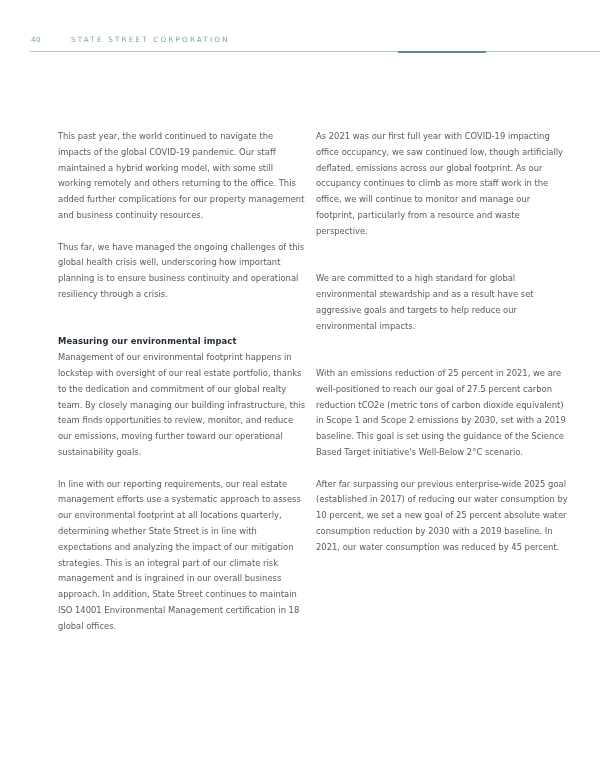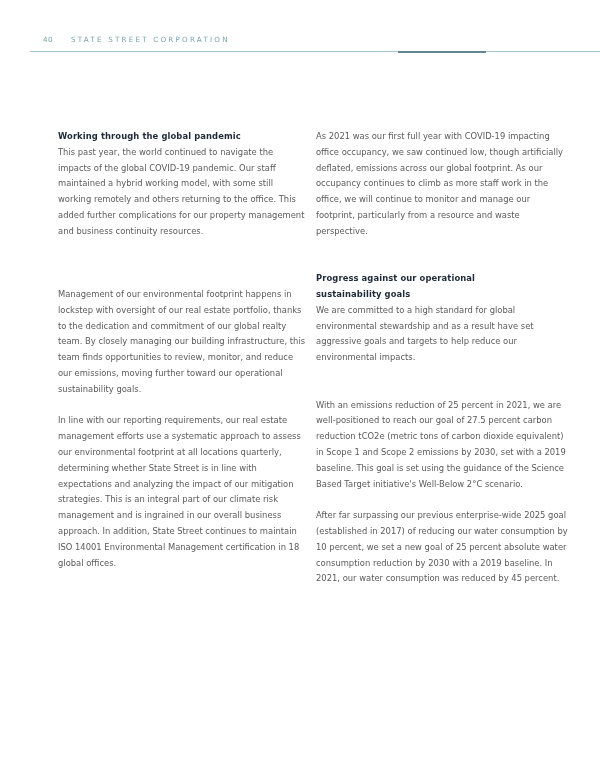--- a/index.html
+++ b/index.html
@@ -4,21 +4,21 @@
 <style>
   html, body { margin: 0; padding: 0; }
   body {
     width: 600px; height: 776px; background: #ffffff; position: relative; overflow: hidden;
     font-family: "DejaVu Sans", sans-serif;
   }
   .header {
     position: absolute; left: 31px; top: 35px; height: 14px;
     font-size: 7.2px; letter-spacing: 2.2px; color: #7aa3ad;
   }
-  .header .pnum { position: absolute; left: 12px; top: 0; letter-spacing: 0.5px; }
+  .header .pnum { position: absolute; left: 0; top: 0; letter-spacing: 0.5px; }
   .header .title { position: absolute; left: 40px; top: 0; white-space: nowrap; }
   .rule {
     position: absolute; left: 30px; top: 51px; width: 570px; height: 1px; background: #a9c6cc;
   }
   .rule-accent {
     position: absolute; left: 398px; top: 51px; width: 88px; height: 1.5px; background: #5f8894;
   }
   .col {
     position: absolute; top: 129px; width: 250px;
     font-size: 8.4px; line-height: 15.8px; color: #5a5a5a;
@@ -36,37 +36,34 @@
 <body>
 
 <div class="header">
   <span class="pnum">40</span>
   <span class="title">STATE STREET CORPORATION</span>
 </div>
 <div class="rule"></div>
 <div class="rule-accent"></div>
 
 <div class="col left">
-  <h3>Working through the global pandemic</h3>
   <p>This past year, the world continued to navigate the impacts of the global COVID-19 pandemic. Our staff maintained a hybrid working model, with some still working remotely and others returning to the office. This added further complications for our property management and business continuity resources.</p>
   <div class="gap"></div>
+  <p>Thus far, we have managed the ongoing challenges of this global health crisis well, underscoring how important planning is to ensure business continuity and operational resiliency through a crisis.</p>
   <div class="gap"></div>
   <div class="gap"></div>
+  <h3>Measuring our environmental impact</h3>
   <p>Management of our environmental footprint happens in lockstep with oversight of our real estate portfolio, thanks to the dedication and commitment of our global realty team. By closely managing our building infrastructure, this team finds opportunities to review, monitor, and reduce our emissions, moving further toward our operational sustainability goals.</p>
   <div class="gap"></div>
   <p>In line with our reporting requirements, our real estate management efforts use a systematic approach to assess our environmental footprint at all locations quarterly, determining whether State Street is in line with expectations and analyzing the impact of our mitigation strategies. This is an integral part of our climate risk management and is ingrained in our overall business approach. In addition, State Street continues to maintain ISO 14001 Environmental Management certification in 18 global offices.</p>
 </div>
 
 <div class="col right">
   <p>As 2021 was our first full year with COVID-19 impacting office occupancy, we saw continued low, though artificially deflated, emissions across our global footprint. As our occupancy continues to climb as more staff work in the office, we will continue to monitor and manage our footprint, particularly from a resource and waste perspective.</p>
   <div class="gap"></div>
   <div class="gap"></div>
-  <h3>
-    <span>Progress against our operational</span><br>
-    <span>sustainability goals</span>
-  </h3>
   <p>We are committed to a high standard for global environmental stewardship and as a result have set aggressive goals and targets to help reduce our environmental impacts.</p>
   <div class="gap"></div>
   <div class="gap"></div>
   <p>With an emissions reduction of 25 percent in 2021, we are well-positioned to reach our goal of 27.5 percent carbon reduction tCO2e (metric tons of carbon dioxide equivalent) in Scope 1 and Scope 2 emissions by 2030, set with a 2019 baseline. This goal is set using the guidance of the Science Based Target initiative's Well-Below 2°C scenario.</p>
   <div class="gap"></div>
   <p>After far surpassing our previous enterprise-wide 2025 goal (established in 2017) of reducing our water consumption by 10 percent, we set a new goal of 25 percent absolute water consumption reduction by 2030 with a 2019 baseline. In 2021, our water consumption was reduced by 45 percent.</p>
 </div>
 
 </body></html>

